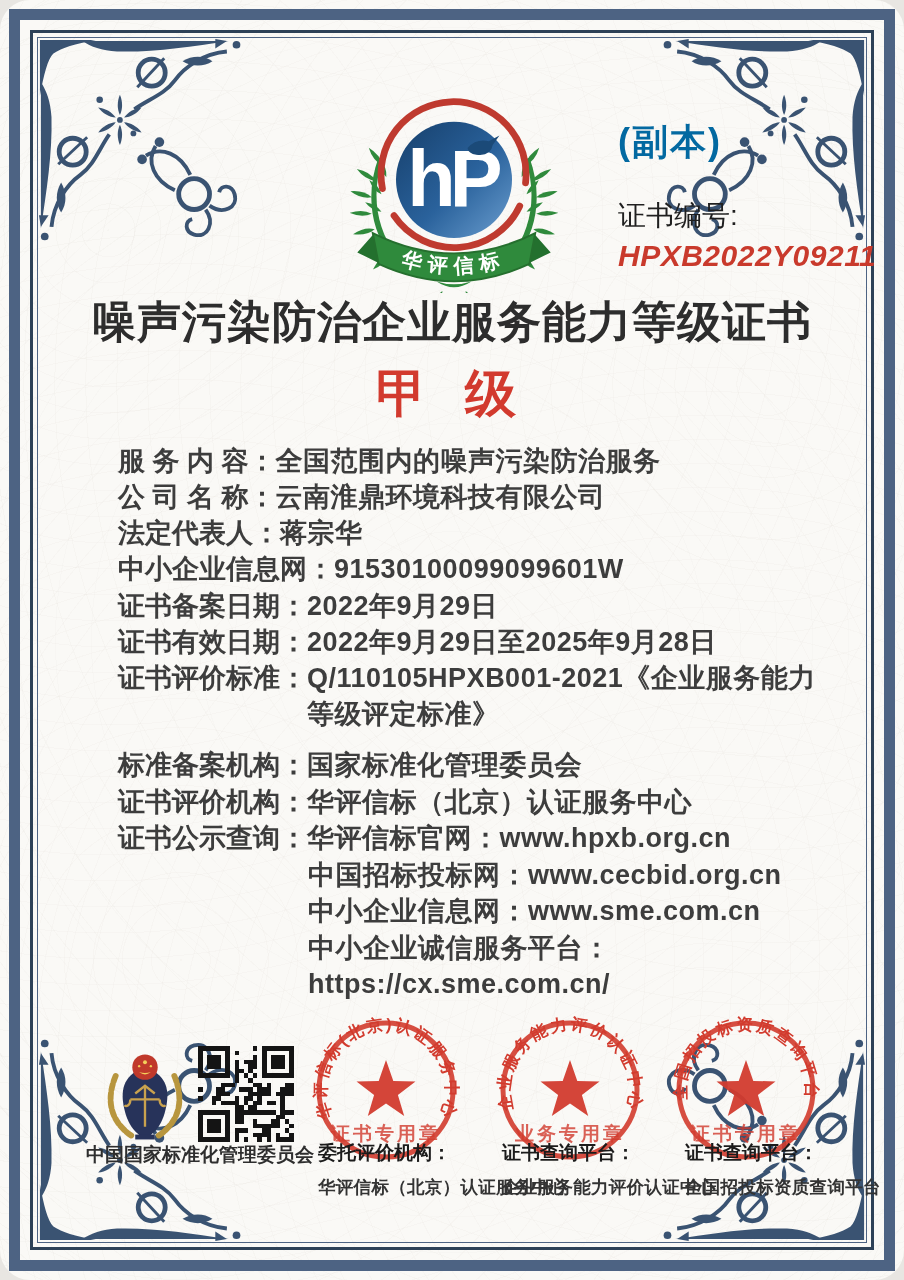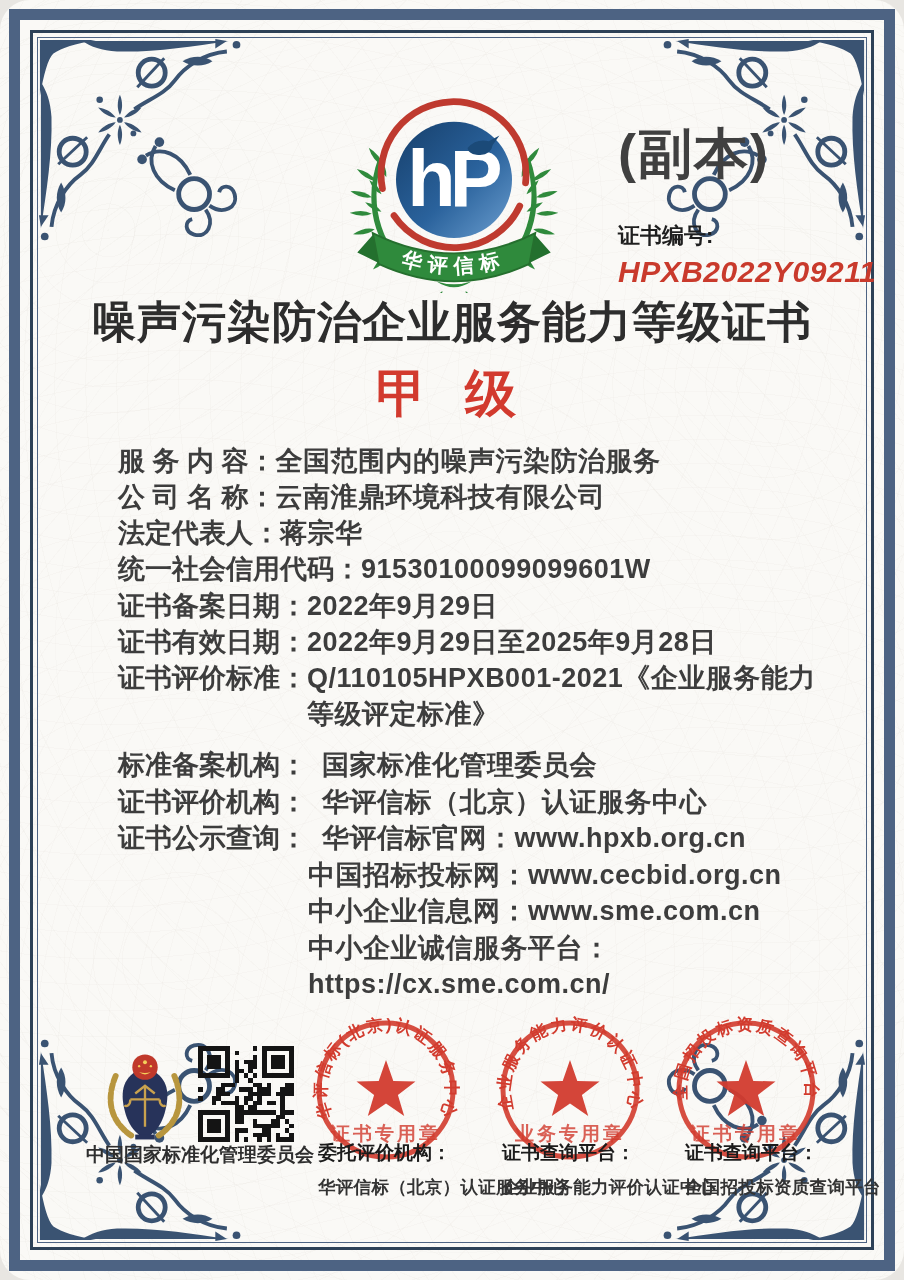--- a/index.html
+++ b/index.html
@@ -32,40 +32,40 @@
   .corner{position:absolute;width:212px;height:212px;pointer-events:none;}
   .corner svg{width:100%;height:100%;display:block;}
   .corner.tl{top:38px;left:38px;}
   .corner.tr{top:38px;right:38px;transform:scaleX(-1);}
   .corner.bl{bottom:38px;left:38px;transform:scaleY(-1);}
   .corner.br{bottom:38px;right:38px;transform:scale(-1,-1);}
 
   
   .logo{position:absolute;left:350px;top:88px;width:208px;height:205px;}
   .copy-block{position:absolute;left:618px;top:118px;width:250px;}
-  .copy-label{font-size:54px;font-weight:800;color:#404040;letter-spacing:2px;}
-  .certno-label{margin-top:30px;font-size:22px;font-weight:700;color:#1f1f1f;}
+  .copy-label{font-size:36px;font-weight:800;color:#0369a1;letter-spacing:2px;}
+  .certno-label{margin-top:30px;font-size:28px;font-weight:400;color:#1f1f1f;}
   .certno{margin-top:4px;font-size:30px;font-weight:800;color:var(--num-red);letter-spacing:.5px;font-style:italic;}
 
   .title{position:absolute;top:293px;left:0;width:100%;text-align:center;
     font-size:44px;font-weight:800;color:#2d2d2d;letter-spacing:1px;}
   .grade{position:absolute;top:360px;left:0;width:100%;text-align:center;
     font-size:51px;font-weight:800;color:var(--grade-red);letter-spacing:12px;}
 
   
   .sec{position:absolute;left:118px;width:700px;font-size:27px;font-weight:700;color:var(--ink);}
   .sec .row{display:flex;line-height:36px;}
   .sec .lbl{white-space:nowrap;}
   .sec .val{letter-spacing:.5px;}
   .sec-info{top:443px;}
   .sec-dates{top:588px;}
   .sec-dates .val{max-width:524px;}
   .sec-agency{top:747px;}
   .row.indent{margin-left:190px;}
-  .sec-agency .row{line-height:36.5px;gap:15px;}
+  .sec-agency .row{line-height:36.5px;}
 
   
   .footer{position:absolute;left:0;top:1000px;width:904px;height:220px;}
   .emblem{position:absolute;left:102px;top:48px;width:86px;height:94px;}
   .qr{position:absolute;left:198px;top:46px;width:96px;height:96px;}
   .committee{position:absolute;left:84px;top:142px;width:232px;text-align:center;
     font-size:19px;font-weight:700;color:#2e2e2e;}
   .stamp{position:absolute;top:14px;width:152px;height:152px;}
   .stamp-cap{position:absolute;top:104px;width:260px;}
   .stamp-cap .cap{font-size:19px;font-weight:800;color:#1b1b1b;white-space:nowrap;margin-top:36px;}
@@ -339,21 +339,21 @@
       </div>
       <div class="row">
         <span class="lbl">公 司 名 称：</span>
         <span class="val">云南淮鼎环境科技有限公司</span>
       </div>
       <div class="row">
         <span class="lbl">法定代表人：</span>
         <span class="val">蒋宗华</span>
       </div>
       <div class="row">
-        <span class="lbl">统一社会信用代码：</span>
+        <span class="lbl">中小企业信息网：</span>
         <span class="val">91530100099099601W</span>
       </div>
     </div>
   <div class="sec sec-dates" id="sec-dates">
       <div class="row">
         <span class="lbl">证书备案日期：</span>
         <span class="val">2022年9月29日</span>
       </div>
       <div class="row">
         <span class="lbl">证书有效日期：</span>

